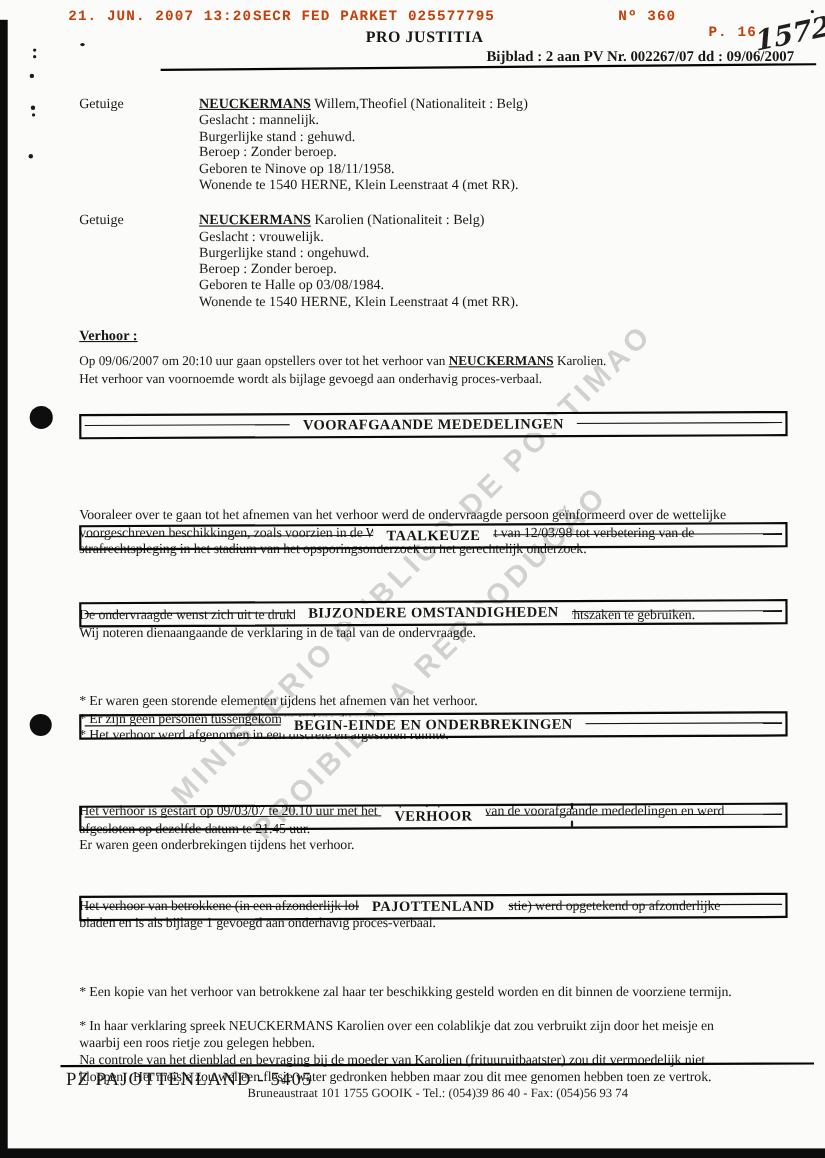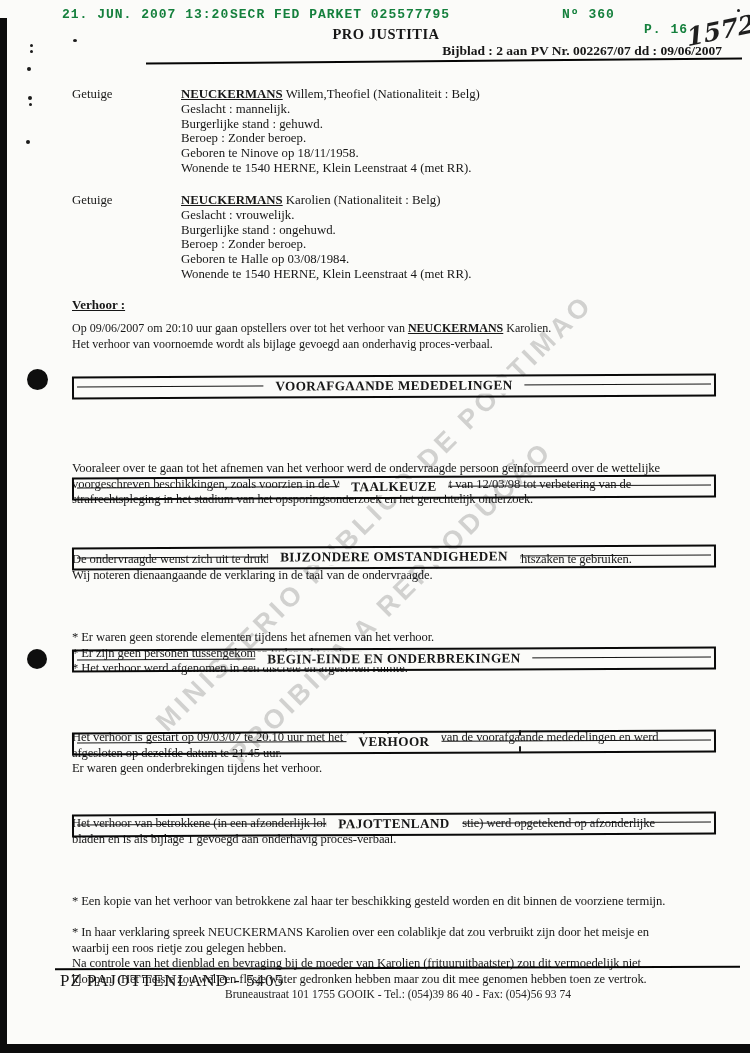--- a/index.html
+++ b/index.html
@@ -8,21 +8,21 @@
   .abs{position:absolute;}
 
   
   .edge-left{left:0;top:18px;width:7px;height:1035px;background:#0c0c0c;}
   .edge-bottom{left:0;top:1044px;width:750px;height:9px;background:#0c0c0c;}
   .punch{width:21px;height:21px;border-radius:50%;background:#0e0e0e;}
   .speck{background:#1b1b1b;border-radius:50%;}
 
   
   .fax{font-family:"Liberation Mono",monospace;font-weight:bold;font-size:13px;
-       letter-spacing:1px;color:#15803d;white-space:nowrap;}
+       letter-spacing:1px;color:#c2410c;white-space:nowrap;}
 
   .doc-title{left:0;top:26px;width:750px;padding-left:22px;box-sizing:border-box;
              text-align:center;font-weight:bold;font-size:14.5px;letter-spacing:.5px;}
   .bijblad{right:28px;top:43px;font-weight:bold;font-size:13.5px;white-space:nowrap;}
   .hand{left:686px;top:16px;font-family:"DejaVu Serif",serif;font-style:italic;font-weight:bold;
         font-size:25px;transform:rotate(-12deg) skewX(-6deg);color:#1f1f1f;}
   .rule{height:0;border-top:2.5px solid #050505;}
 
   
   .bodytxt{font-size:12.6px;line-height:15.6px;letter-spacing:-0.1px;white-space:pre;margin-top:46px;}

